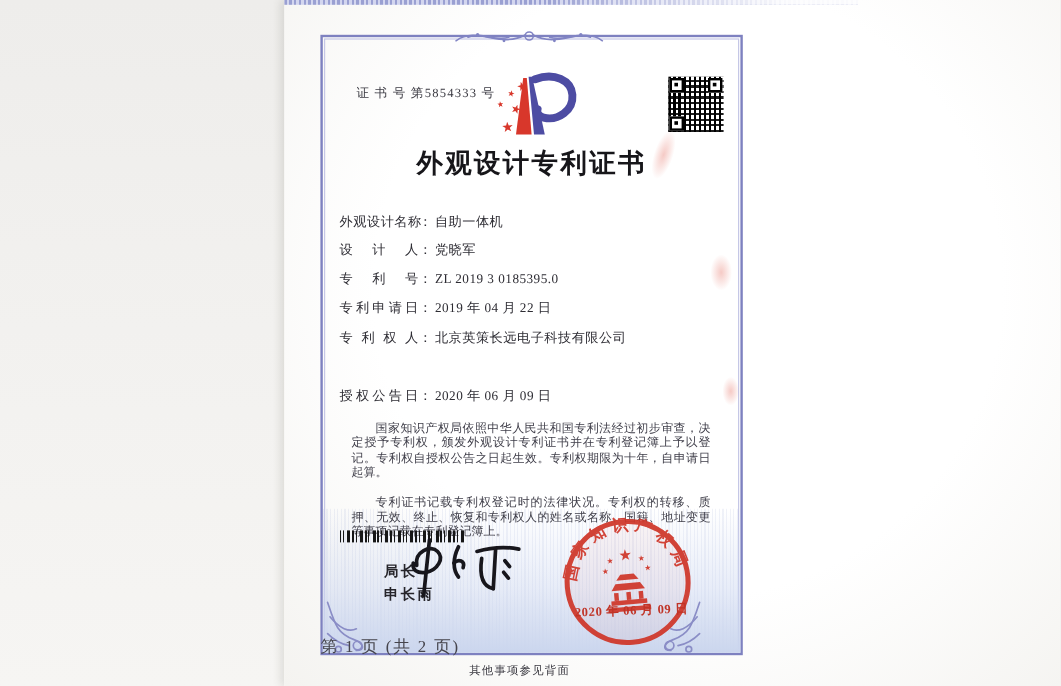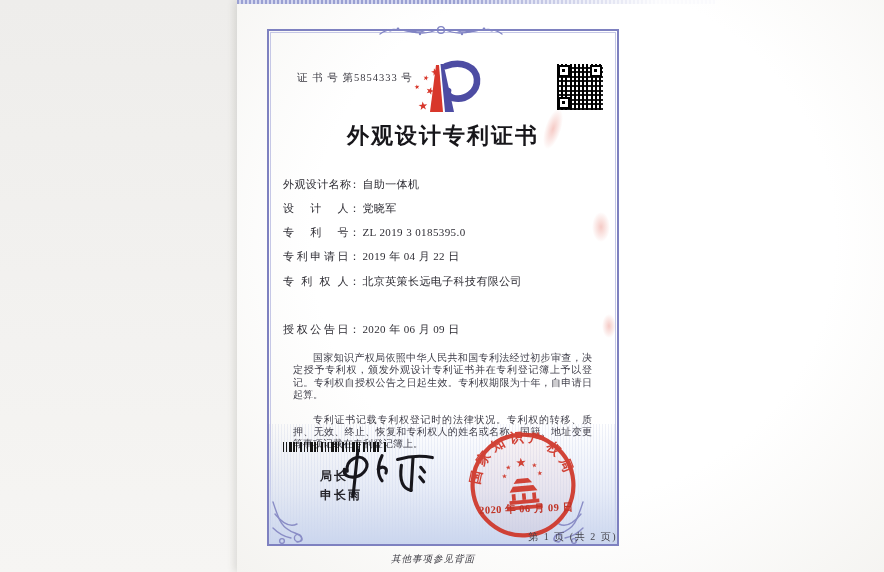--- a/index.html
+++ b/index.html
@@ -36,24 +36,24 @@
   #paragraphs p{margin:12px;text-indent:2em;}
   #barcode{left:46px;top:442px;width:104px;height:10px;
            background:repeating-linear-gradient(90deg,#161616 0 1.5px,transparent 1.5px 3px,
              #161616 3px 3.8px,transparent 3.8px 6.5px,#161616 6.5px 9px,transparent 9px 10.5px);}
   #director{left:55px;top:467px;font-family:"Liberation Sans","DejaVu Sans",sans-serif;
             font-size:12px;font-weight:bold;letter-spacing:2px;color:#26252b;line-height:19px;margin-left:28px;}
   #signature{left:88px;top:446px;}
   #seal{left:230px;top:429px;transform:rotate(-5deg);opacity:.93;}
   #seal-date{left:242px;top:502px;font-size:10.5px;font-weight:bold;color:#c03427;
              letter-spacing:.5px;transform:rotate(-2deg);}
-  #footer-page{left:30px;top:530px;width:350px;text-align:right;font-size:10px;
+  #footer-page{left:30px;top:530px;width:350px;text-align:left;font-size:14px;
                letter-spacing:1.5px;color:#45444c;}
   #back-note{left:30px;top:553px;width:332px;text-align:center;font-size:9.5px;
-             letter-spacing:1px;color:#3b3a42;font-style:italic;}
+             letter-spacing:1px;color:#3b3a42;}
   
   #qr{left:320px;top:64px;width:46px;height:46px;background-color:#fff;
       background-image:
         repeating-linear-gradient(0deg, rgba(0,0,0,.88) 0 2px, transparent 2px 4.6px),
         repeating-linear-gradient(90deg, #000 0 2px, transparent 2px 4.2px);}
   .finder{position:absolute;width:12px;height:12px;border:2.5px solid #000;background:#fff;box-sizing:border-box;}
   .finder::after{content:"";position:absolute;left:2px;top:2px;width:3px;height:3px;background:#000;}
   #f1{left:1px;top:1px;} #f2{right:1px;top:1px;} #f3{left:1px;bottom:1px;}
   .smudge{position:absolute;border-radius:50%;
           background:radial-gradient(closest-side, rgba(225,90,75,.32), rgba(225,90,75,0));}

